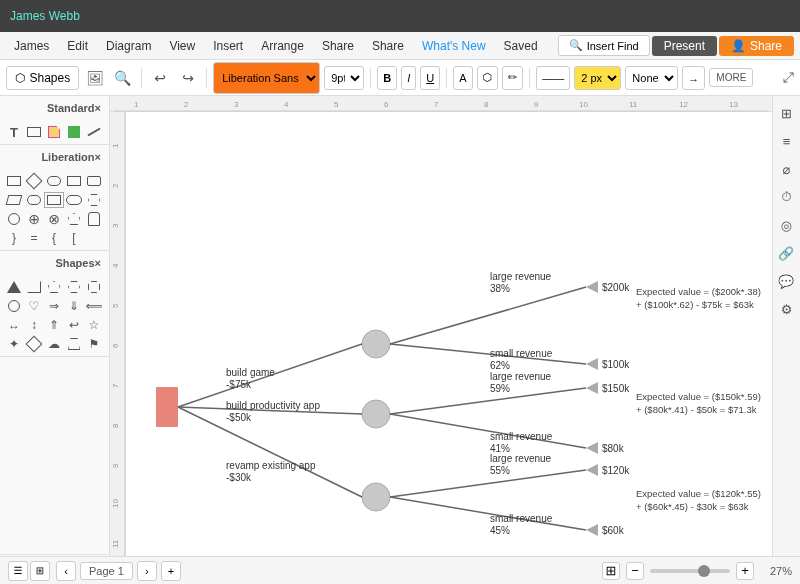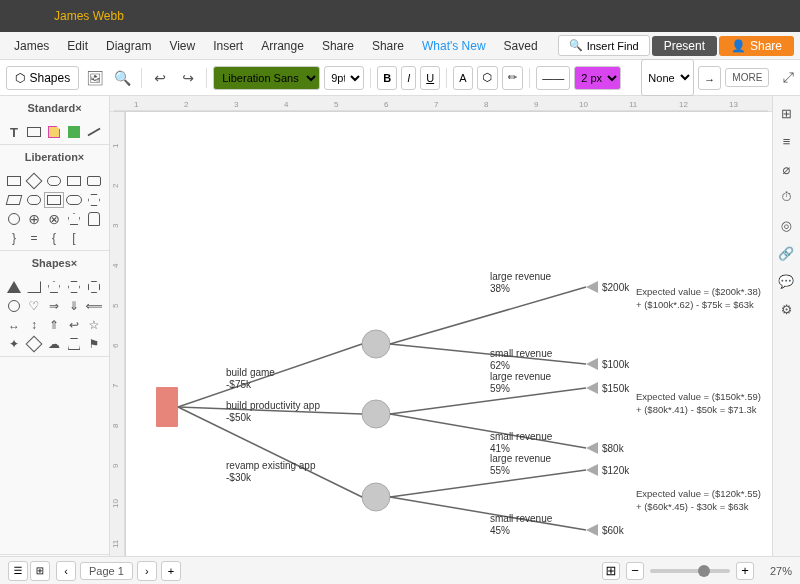--- a/index.html
+++ b/index.html
@@ -5,48 +5,48 @@
     * { box-sizing: border-box; margin: 0; padding: 0; }
     body { font-family: -apple-system, BlinkMacSystemFont, 'Segoe UI', sans-serif; font-size: 12px; background: #f0f0f0; overflow: hidden; width: 800px; height: 584px; }
 
     
     #title-bar { height: 32px; background: #404040; display: flex; align-items: center; justify-content: space-between; padding: 0 10px; color: #fff; }
     #title-bar-left { display: flex; align-items: center; gap: 8px; }
     #app-icon { width: 18px; height: 18px; background: #f5a623; border-radius: 3px; display: flex; align-items: center; justify-content: center; }
     #title-text { color: #fff; font-size: 13px; }
     #edit-icon { color: #aaa; font-size: 11px; cursor: pointer; }
     #title-bar-right { display: flex; align-items: center; gap: 8px; font-size: 12px; }
-    #user-name { color: #eab308; margin-left: 44px; }
+    #user-name { color: #5eead4; }
 
     
     #menu-bar { height: 28px; background: #f5f5f5; border-bottom: 1px solid #ddd; display: flex; align-items: center; padding: 0 6px; gap: 2px; }
     .menu-item { padding: 3px 8px; font-size: 12px; color: #333; cursor: pointer; border-radius: 3px; }
     .menu-item-highlight { color: #2196f3; }
     #feature-find { margin-left: auto; display: flex; align-items: center; gap: 4px; padding: 3px 10px; border: 1px solid #ccc; border-radius: 3px; background: #fff; cursor: pointer; font-size: 11px; }
     #present-btn { padding: 3px 12px; background: #555; color: #fff; border: none; border-radius: 3px; cursor: pointer; font-size: 12px; }
     #share-btn { padding: 3px 12px; background: #f5861f; color: #fff; border: none; border-radius: 3px; cursor: pointer; font-size: 12px; display: flex; align-items: center; gap: 4px; }
 
     
     #toolbar { height: 36px; background: #fff; border-bottom: 1px solid #ddd; display: flex; align-items: center; padding: 0 6px; gap: 4px; }
     #shapes-btn { display: flex; align-items: center; gap: 4px; padding: 3px 8px; border: 1px solid #ccc; border-radius: 3px; background: #fff; cursor: pointer; font-size: 12px; }
     .tb-icon-btn { width: 24px; height: 24px; border: none; background: transparent; cursor: pointer; display: flex; align-items: center; justify-content: center; color: #555; font-size: 14px; border-radius: 3px; }
     .tb-divider { width: 1px; height: 20px; background: #ddd; margin: 0 2px; }
-    #font-select { height: 24px; border: 1px solid #ccc; border-radius: 3px; font-size: 11px; padding: 0 4px; background: #4d7c0f; }
+    #font-select { height: 32px; border: 1px solid #ccc; border-radius: 3px; font-size: 11px; padding: 0 4px; background: #f97316; }
     #font-size-select { width: 40px; height: 24px; border: 1px solid #ccc; border-radius: 3px; font-size: 11px; padding: 0 2px; background: #fff; }
     .tb-btn { height: 24px; padding: 0 5px; border: 1px solid #ccc; border-radius: 3px; background: #fff; cursor: pointer; font-size: 11px; display: flex; align-items: center; }
     #more-btn { padding: 3px 6px; border: 1px solid #ccc; border-radius: 3px; background: #fff; cursor: pointer; font-size: 10px; color: #555; }
     #expand-btn { margin-left: auto; border: none; background: transparent; cursor: pointer; color: #555; font-size: 14px; }
 
     
     #main { display: flex; height: calc(584px - 32px - 28px - 36px); }
 
     
     #left-panel { width: 110px; background: #f9f9f9; border-right: 1px solid #ddd; display: flex; flex-direction: column; overflow-y: auto; }
     .panel-section { border-bottom: 1px solid #e0e0e0; }
-    .panel-header { display: flex; align-items: center; justify-content: center; padding: 6px 8px; font-size: 11px; font-weight: 600; color: #555; cursor: pointer; }
+    .panel-header { display: flex; align-items: center; justify-content: flex-end; padding: 6px 8px; font-size: 11px; font-weight: 600; color: #555; cursor: pointer; }
     .shapes-grid { display: grid; grid-template-columns: repeat(5, 1fr); gap: 3px; padding: 4px 6px; }
     .shape-item { width: 16px; height: 16px; display: flex; align-items: center; justify-content: center; cursor: pointer; }
     .shape-rect { width: 14px; height: 10px; border: 1.5px solid #555; }
     .shape-diamond { width: 12px; height: 12px; border: 1.5px solid #555; transform: rotate(45deg); }
     .shape-circle { width: 12px; height: 12px; border: 1.5px solid #555; border-radius: 50%; }
     .shape-text { font-size: 13px; font-weight: bold; color: #555; }
     .shape-line { width: 14px; height: 2px; background: #555; transform: rotate(-30deg); }
     .shape-note { width: 12px; height: 12px; background: #f5d26b; border: 1.5px solid #d4a; clip-path: polygon(0 0, 70% 0, 100% 30%, 100% 100%, 0 100%); }
     .shape-green { width: 12px; height: 12px; background: #4caf50; }
     .shape-parallelogram { width: 14px; height: 10px; border: 1.5px solid #555; transform: skewX(-15deg); }
@@ -135,24 +135,24 @@
   <div class="tb-divider"></div>
   <button class="tb-btn" style="font-weight:bold">B</button>
   <button class="tb-btn" style="font-style:italic">I</button>
   <button class="tb-btn" style="text-decoration:underline">U</button>
   <div class="tb-divider"></div>
   <button class="tb-btn">A</button>
   <button class="tb-btn">⬡</button>
   <button class="tb-btn">✏</button>
   <div class="tb-divider"></div>
   <button class="tb-btn">——</button>
-  <select style="height:24px;border:1px solid #ccc;border-radius:3px;font-size:11px;background:#d946ef;padding:0 2px;">
+  <select style="height:24px;border:1px solid #ccc;border-radius:3px;font-size:11px;background:#fde047;padding:0 2px;">
     <option>2 px</option>
   </select>
-  <select style="height:37px;border:1px solid #ccc;border-radius:3px;font-size:11px;background:#fff;padding:0 2px;margin-left:16px;">
+  <select style="height:24px;border:1px solid #ccc;border-radius:3px;font-size:11px;background:#fff;padding:0 2px;">
     <option>None</option>
   </select>
   <button class="tb-btn">→</button>
   <button id="more-btn">MORE</button>
   <button id="expand-btn">⤢</button>
 </div>
 
 <div id="main">
 
   <div id="left-panel">

